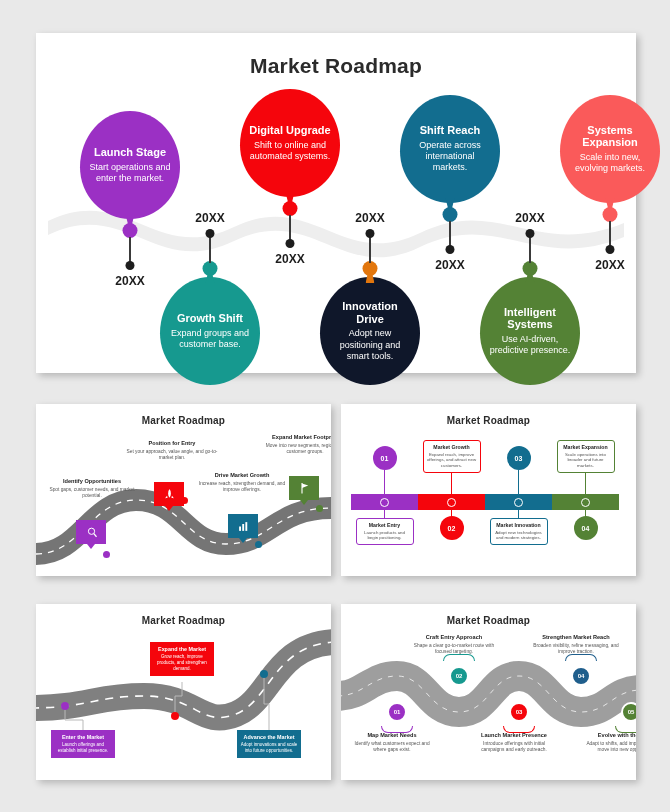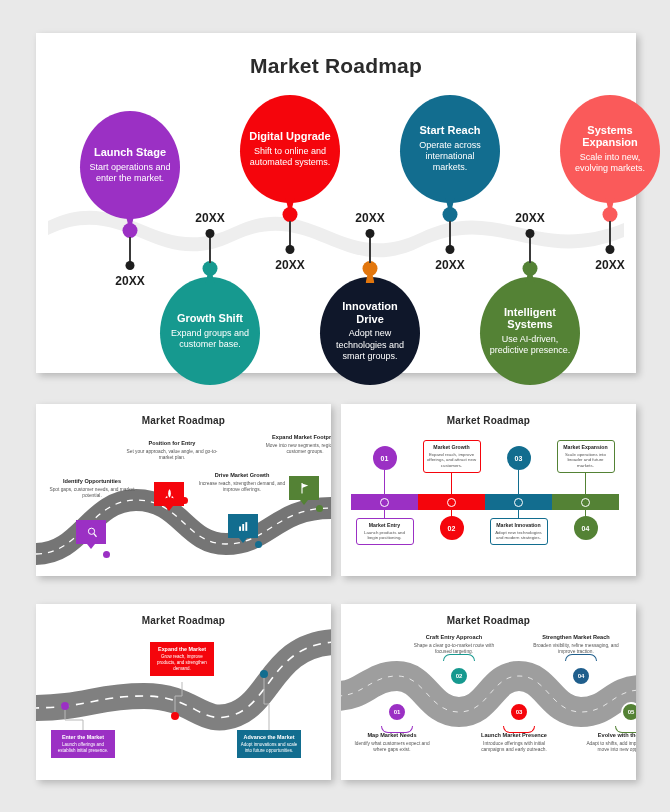--- a/index.html
+++ b/index.html
@@ -163,45 +163,45 @@
           <div class="bubble" style="background: rgb(22, 153, 143);">
             <div class="b-title">Growth Shift</div>
             <div class="b-desc">Expand groups and customer base.</div>
           </div>
           <div class="neck" style="background: rgb(22, 153, 143); clip-path: polygon(38% 0px, 62% 0px, 100% 100%, 0px 100%);"></div>
           <div class="knob" style="background: rgb(22, 153, 143);"></div>
           <div class="stem"></div>
           <div class="dot"></div>
           <div class="year">20XX</div>
         </div>
-        <div class="pin top" style="left: 204px; top: 62px; height: 200px;">
+        <div class="pin top" style="left: 204px; top: 56px; height: 200px;">
           <div class="bubble" style="background: rgb(245, 5, 12);">
             <div class="b-title">Digital Upgrade</div>
             <div class="b-desc">Shift to online and automated systems.</div>
           </div>
           <div class="neck" style="background: rgb(245, 5, 12); clip-path: polygon(0px 0px, 100% 0px, 62% 100%, 38% 100%);"></div>
           <div class="knob" style="background: rgb(245, 5, 12);"></div>
           <div class="stem"></div>
           <div class="dot"></div>
           <div class="year">20XX</div>
         </div>
         <div class="pin bot" style="left: 284px; top: 178px; height: 200px;">
           <div class="bubble" style="background: #0f172a;">
             <div class="b-title">Innovation Drive</div>
-            <div class="b-desc">Adopt new technologies and smart groups.</div>
+            <div class="b-desc">Adopt new positioning and smart tools.</div>
           </div>
           <div class="neck" style="background: rgb(226, 118, 13); clip-path: polygon(38% 0px, 62% 0px, 100% 100%, 0px 100%);"></div>
           <div class="knob" style="background: rgb(226, 118, 13);"></div>
           <div class="stem"></div>
           <div class="dot"></div>
           <div class="year">20XX</div>
         </div>
         <div class="pin top" style="left: 364px; top: 62px; height: 200px;">
           <div class="bubble" style="background: rgb(18, 109, 143);">
-            <div class="b-title">Start Reach</div>
+            <div class="b-title">Shift Reach</div>
             <div class="b-desc">Operate across international markets.</div>
           </div>
           <div class="neck" style="background: rgb(18, 109, 143); clip-path: polygon(0px 0px, 100% 0px, 62% 100%, 38% 100%);"></div>
           <div class="knob" style="background: rgb(18, 109, 143);"></div>
           <div class="stem"></div>
           <div class="dot"></div>
           <div class="year">20XX</div>
         </div>
         <div class="pin bot" style="left: 444px; top: 178px; height: 200px;">
           <div class="bubble" style="background: rgb(84, 130, 53);">

